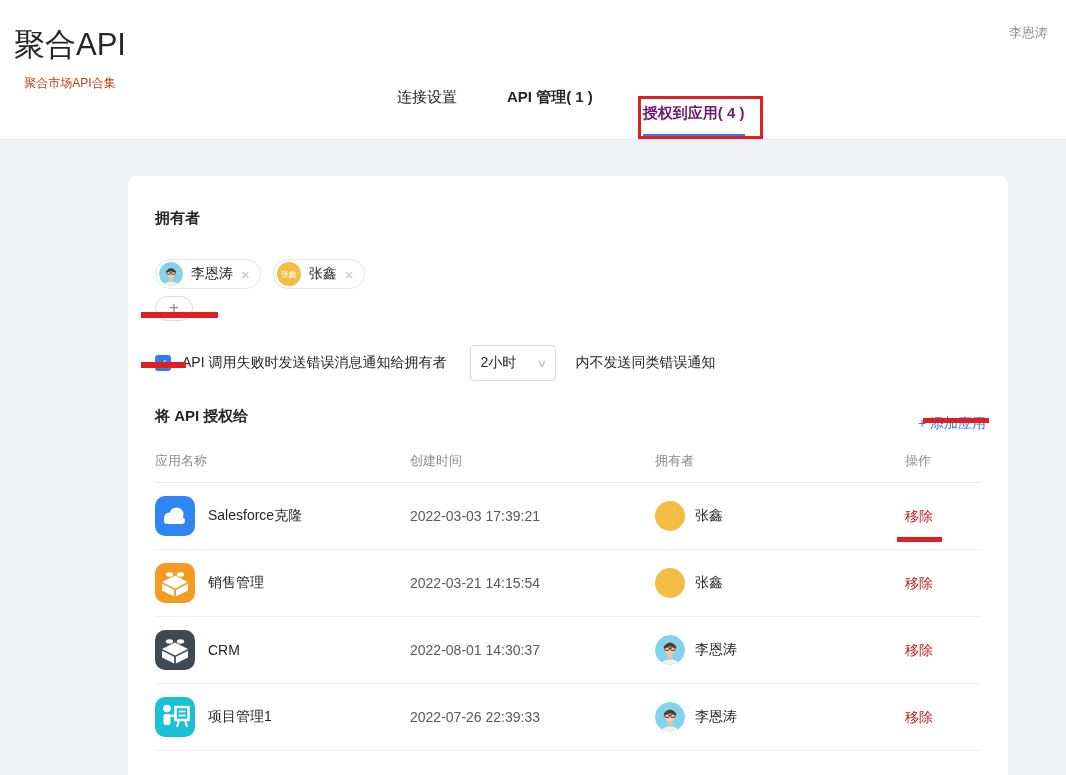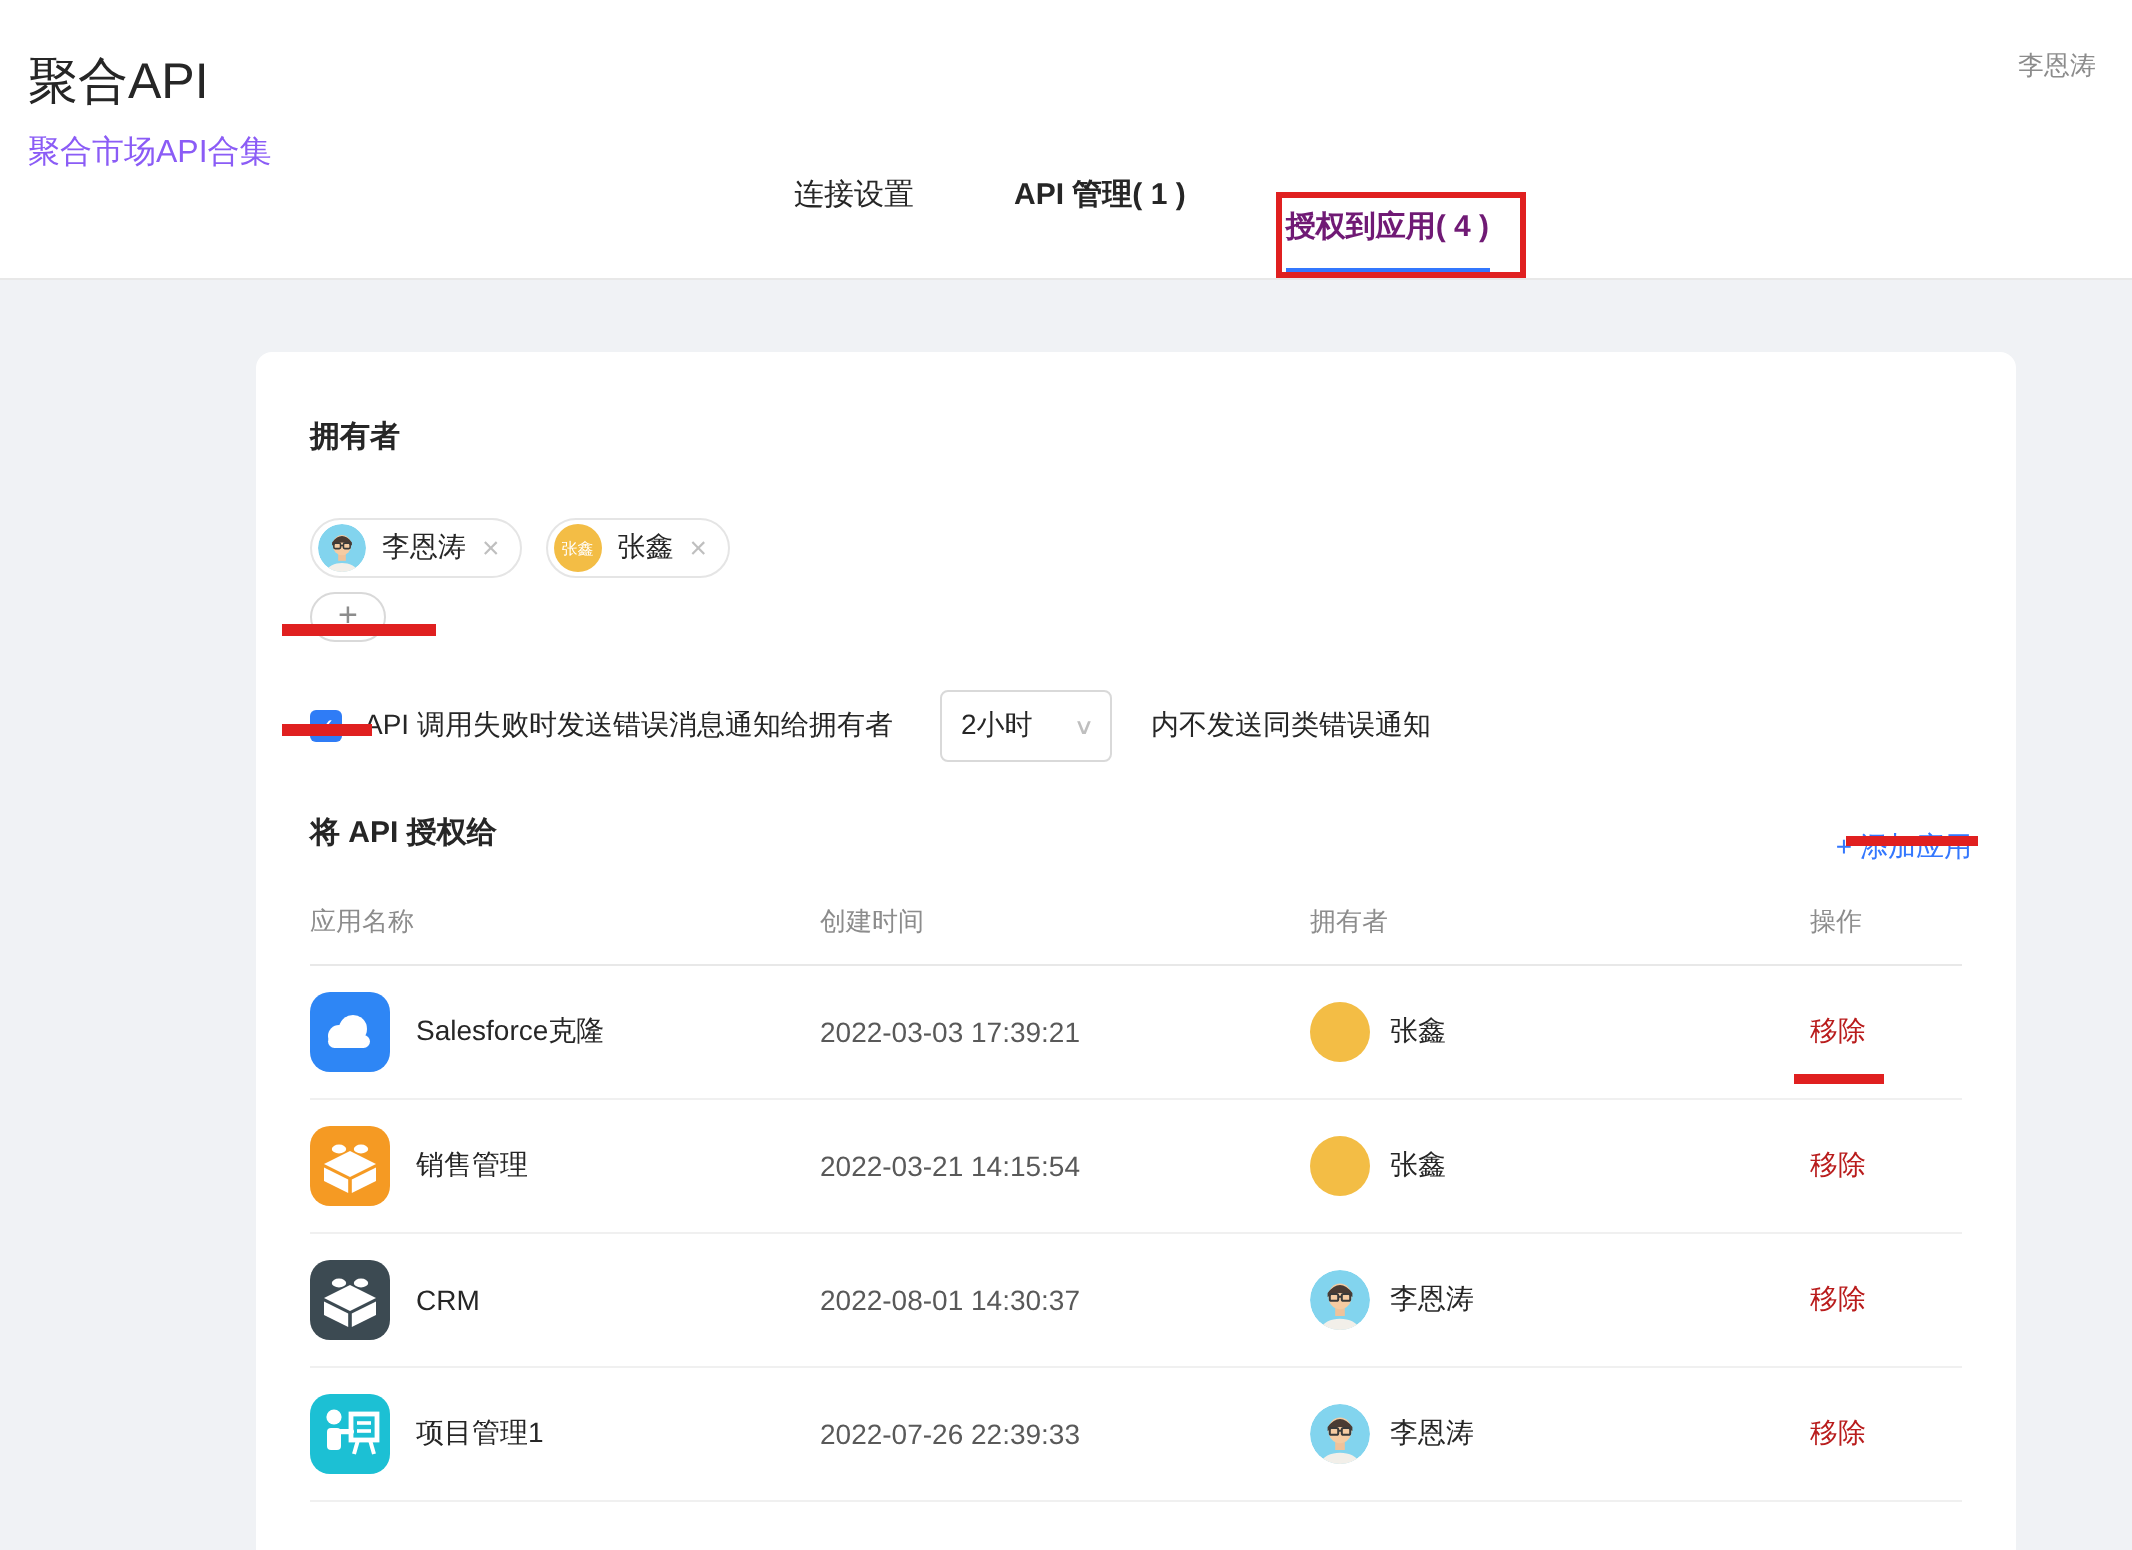--- a/index.html
+++ b/index.html
@@ -3,22 +3,22 @@
 <meta charset="utf-8">
 <style>
   * { margin:0; padding:0; box-sizing:border-box; }
   html,body { width:1066px; height:775px; overflow:hidden; background:#fff;
     font-family:"Liberation Sans","DejaVu Sans",sans-serif; color:#262626; }
   .page { position:relative; width:1066px; height:775px; }
 
   
   .header { position:relative; height:140px; background:#fff; border-bottom:1px solid #e8e8e8; }
   .title-block { position:absolute; left:14px; top:24px; }
-  .page-title { font-size:25px; font-weight:500; color:#262626; }
-  .page-subtitle { margin-top:9px; font-size:16px; color:#8b5cf6;text-align:center; }
+  .page-title { font-size:31px; font-weight:500; color:#262626; }
+  .page-subtitle { margin-top:9px; font-size:12px; color:#c2410c;text-align:center; }
   .username { position:absolute; right:18px; top:24px; font-size:13px; color:#8c8c8c; cursor:pointer; }
   .tabs { position:absolute; left:397px; bottom:2px; display:flex; gap:50px; }
   .tab { font-size:15px; font-weight:600; color:#262626; padding-bottom:11px; cursor:pointer; border-bottom:3px solid transparent; }
   .tab.t0 { font-weight:500; }
   .tab.active { color:#701a75; border-bottom-color:#3377FE;margin-top:16px; }
 
   
   .main { height:635px; background:#F0F2F5; padding-top:36px; }
   .card { margin-left:128px; width:880px; height:660px; background:#fff; border-radius:8px;
     padding:33px 27px 0 27px; position:relative; }

